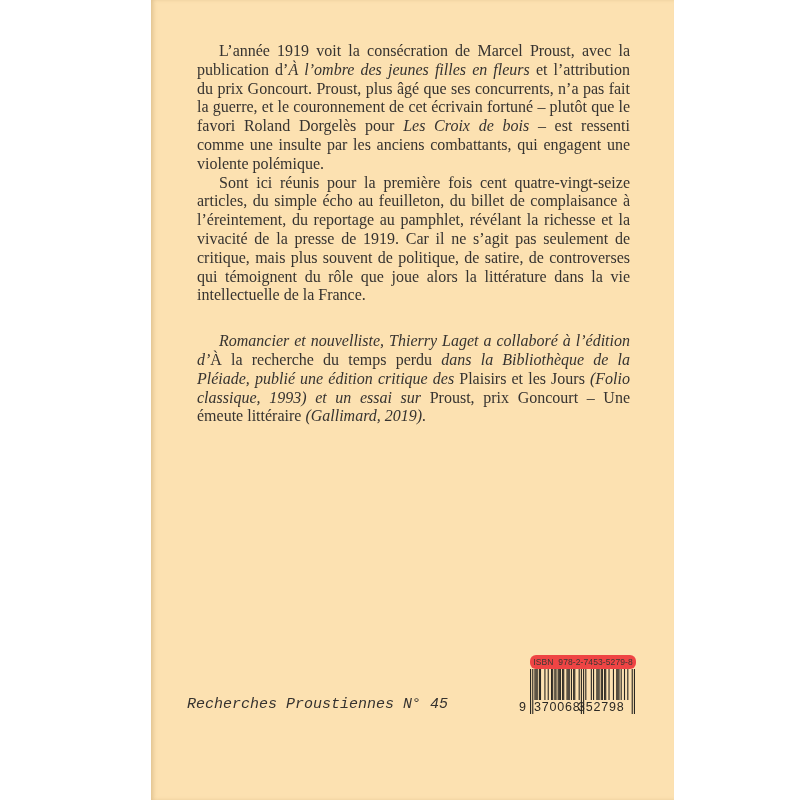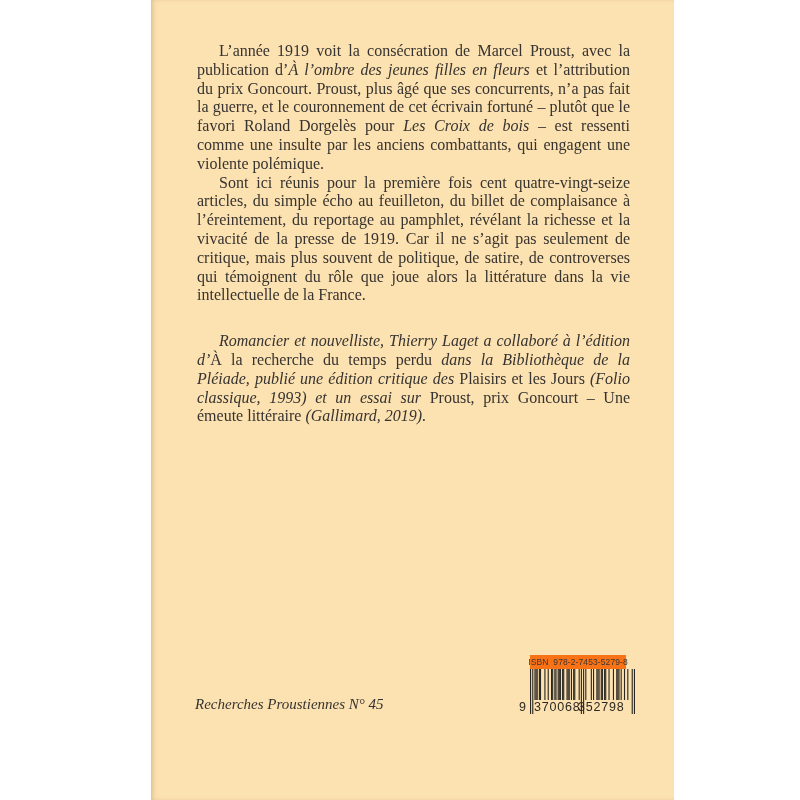--- a/index.html
+++ b/index.html
@@ -42,50 +42,51 @@
     text-indent: 22px;
   }
   .body-par i { font-style: italic; }
   .bio {
     margin-top: 27px;
     font-style: italic;
   }
   .bio .rm { font-style: normal; }
   .collection {
     position: absolute;
-    left: 44px;
+    left: 36px;
     top: 696px;
-    font-family: Liberation Serif, serif;
+    font-family: Liberation Mono, monospace;
     font-style: italic;
     font-size: 15px;
     color: #363330;
     white-space: pre;
   }
   .barcode {
     position: absolute;
     left: 379px;
     top: 655px;
     width: 106px;
     height: 66px;
   }
   .isbn-strip {
     position: absolute;
     left: 0;
     top: 0;
-    width: 96px;
+    width: 106px;
     height: 14px;
-    background: #f97316;
+    background: #ef4444;
     display: flex;
     align-items: center;
     justify-content: center;
     font-family: "Liberation Sans", sans-serif;
     font-size: 8.5px;
     letter-spacing: 0.1px;
     color: #3a3733;
     white-space: pre;
+    border-radius: 6px;
   }
   .bars {
     position: absolute;
     left: 0;
     top: 14px;
     width: 105px;
     height: 45px;
     fill: #2b2823;
   }
   .bc-digit {

